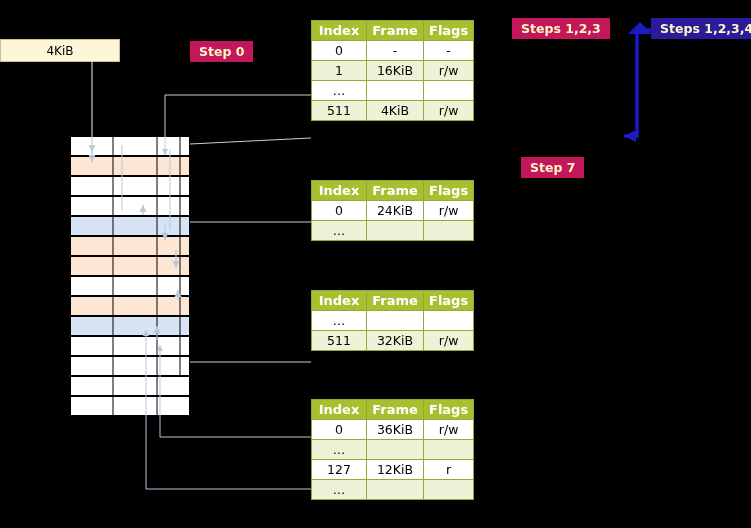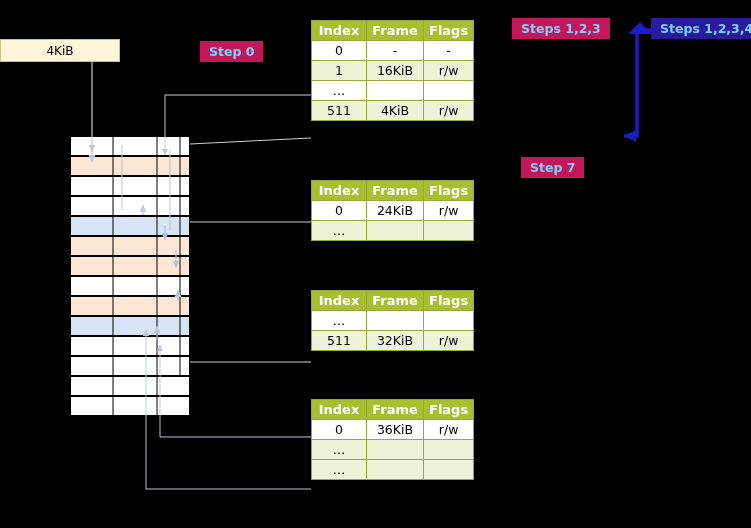--- a/index.html
+++ b/index.html
@@ -76,21 +76,21 @@
     font-size: 13px;
   }
   .ptable td.c0 { width: 55px; }
   .ptable td.c1 { width: 57px; }
   .ptable td.c2 { width: 50px; }
   .ptable tr.alt td { background: #ffffff; }
   .ptable tr.shade td { background: #eef3d8; }
 
   
   .step-label {
-    color: #7dd3fc;
+    color: #fef9c3;
     font-size: 12.5px;
     font-weight: bold;
     padding: 3px 9px;
     display: inline-block;
     white-space: nowrap;
   }
   .crimson { background: #c2185b; }
   .navy    { background: #2a1a9c; }
 
   svg.overlay {
@@ -101,21 +101,21 @@
     pointer-events: none;
   }
 </style>
 </head>
 <body>
 
 <div id="root">
 
   <div class="abs page-block">4KiB</div>
 
-  <div class="abs step-label crimson" style="left:200px; top:41px;">Step 0</div>
+  <div class="abs step-label crimson" style="left:190px; top:41px;">Step 0</div>
   <div class="abs step-label crimson" style="left:512px; top:18px;">Steps 1,2,3</div>
   <div class="abs step-label navy" style="left:651px; top:18px;">Steps 1,2,3,4</div>
   <div class="abs step-label crimson" style="left:521px; top:157px;">Step 7</div>
 
   <div class="abs mem-col">
       <div class="mem-row white" style="top: 0px;"></div>
       <div class="mem-row peach" style="top: 20px;"></div>
       <div class="mem-row white" style="top: 40px;"></div>
       <div class="mem-row white" style="top: 60px;"></div>
       <div class="mem-row blue" style="top: 80px;"></div>
@@ -225,20 +225,25 @@
         <tr class="alt">
           <td class="c0">0</td>
           <td class="c1">36KiB</td>
           <td class="c2">r/w</td>
         </tr>
         <tr class="shade">
           <td class="c0">…</td>
           <td class="c1"></td>
           <td class="c2"></td>
         </tr>
+        <tr class="alt">
+          <td class="c0">127</td>
+          <td class="c1">12KiB</td>
+          <td class="c2">r</td>
+        </tr>
         <tr class="shade">
           <td class="c0">…</td>
           <td class="c1"></td>
           <td class="c2"></td>
         </tr>
       </tbody>
     </table>
   </div>
 
   <svg class="overlay">

